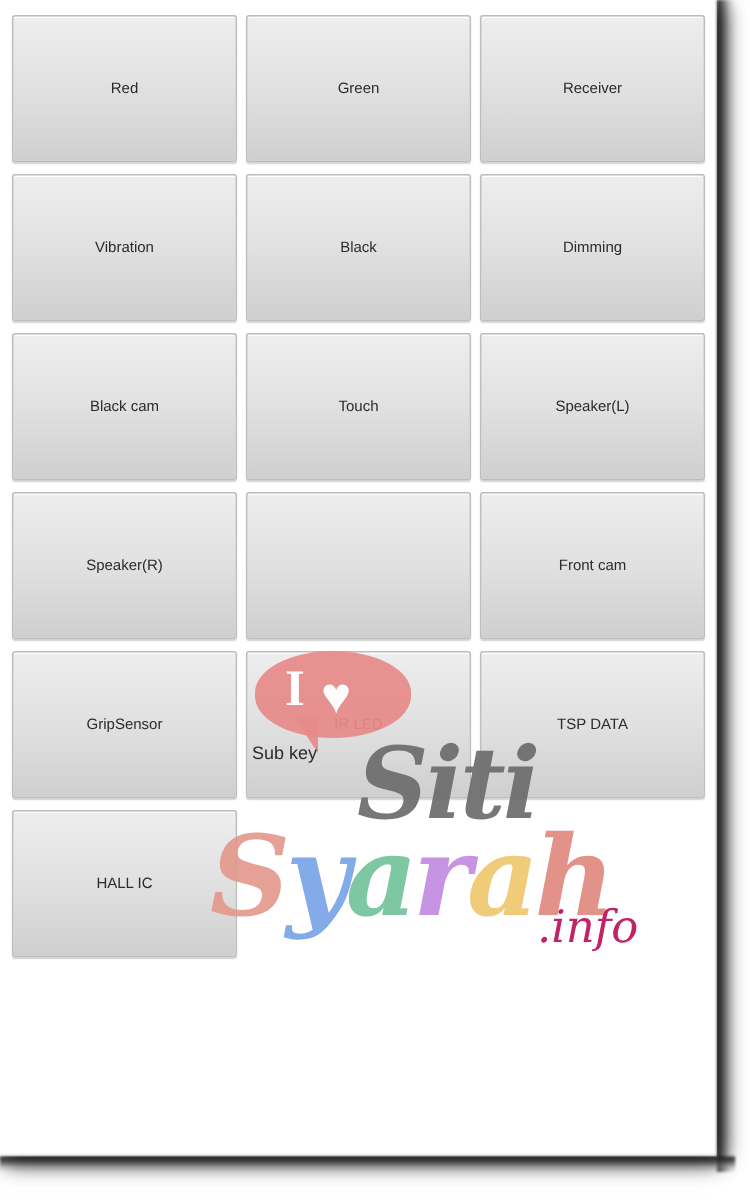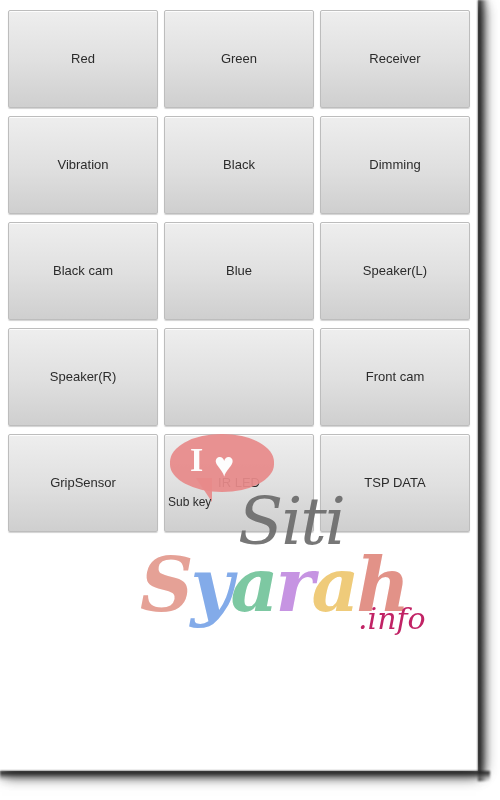--- a/index.html
+++ b/index.html
@@ -75,21 +75,21 @@
     border-radius: 2px;
     background: linear-gradient(to bottom,
                 #eeeeee 0%,
                 #e8e8e8 22%,
                 #e0e0e0 52%,
                 #d6d6d6 80%,
                 #cfcfcf 100%);
     display: flex;
     align-items: center;
     justify-content: center;
-    font-size: 13px;
+    font-size: 10px;
     color: #2b2b2b;
     text-align: center;
     box-shadow: 0 1px 1px rgba(0,0,0,0.18),
                 inset 0 1px 0 rgba(255,255,255,0.85);
     user-select: none;
   }
   .grid-button .btn-label {
     pointer-events: none;
     line-height: 1.1;
   }
@@ -150,21 +150,21 @@
     color: #fdfdfd;
   }
 
   
   #wm-siti {
     position: absolute;
     left: 238px;
     top: 489px;
     font-family: "DejaVu Serif", serif;
     font-style: italic;
-    font-weight: normal;
+    font-weight: bold;
     font-size: 66px;
     line-height: 66px;
     color: #6d6d6d;
     opacity: 0.93;
     letter-spacing: -2px;
   }
 
   
   #wm-syarah {
     position: absolute;
@@ -239,21 +239,21 @@
     </div>
 
     <div class="grid-button">
       <span class="btn-label">Dimming</span>
     </div>
     <div class="grid-button">
       <span class="btn-label">Black cam</span>
     </div>
 
     <div class="grid-button">
-      <span class="btn-label">Blue</span>
+      <span class="btn-label">Touch</span>
     </div>
     <div class="grid-button">
       <span class="btn-label">Speaker(L)</span>
     </div>
 
     <div class="grid-button">
       <span class="btn-label">Speaker(R)</span>
     </div>
     <div class="grid-button">
       <span class="btn-label"></span>
@@ -264,20 +264,23 @@
 
     <div class="grid-button">
       <span class="btn-label">GripSensor</span>
     </div>
     <div class="grid-button">
       <span class="btn-label">IR LED</span>
     </div>
 
     <div class="grid-button">
       <span class="btn-label">TSP DATA</span>
+    </div>
+    <div class="grid-button">
+      <span class="btn-label">HALL IC</span>
     </div>
 
   </div>
 
   <div id="watermark">
 
     <div id="wm-bubble">
       <div class="bubble-body"></div>
       <div class="bubble-tail"></div>
       <div class="bubble-i">I</div>

